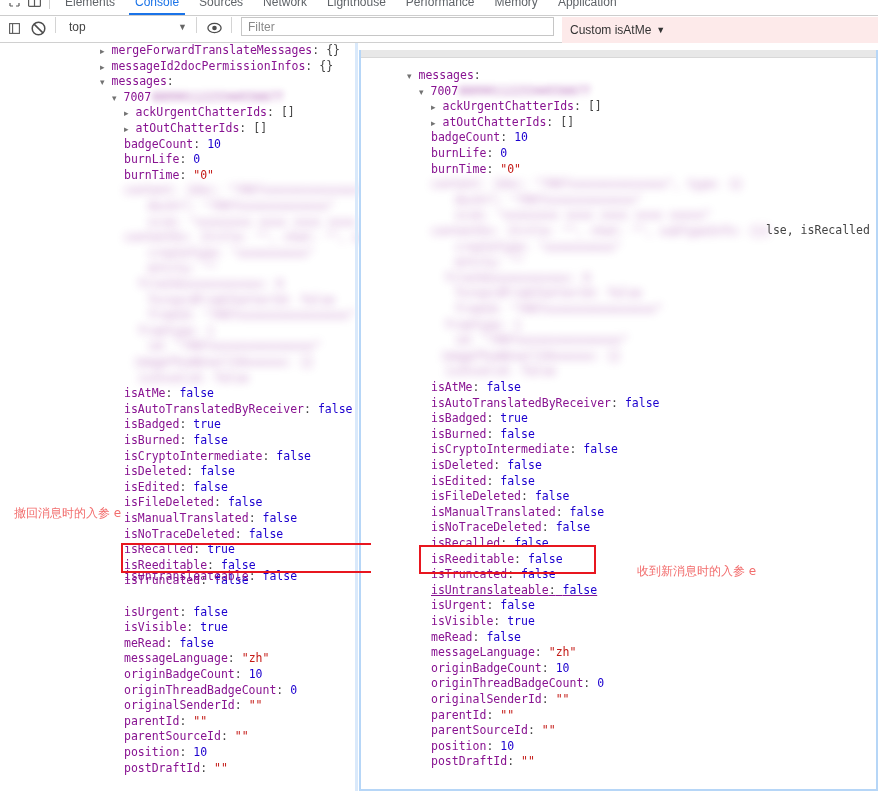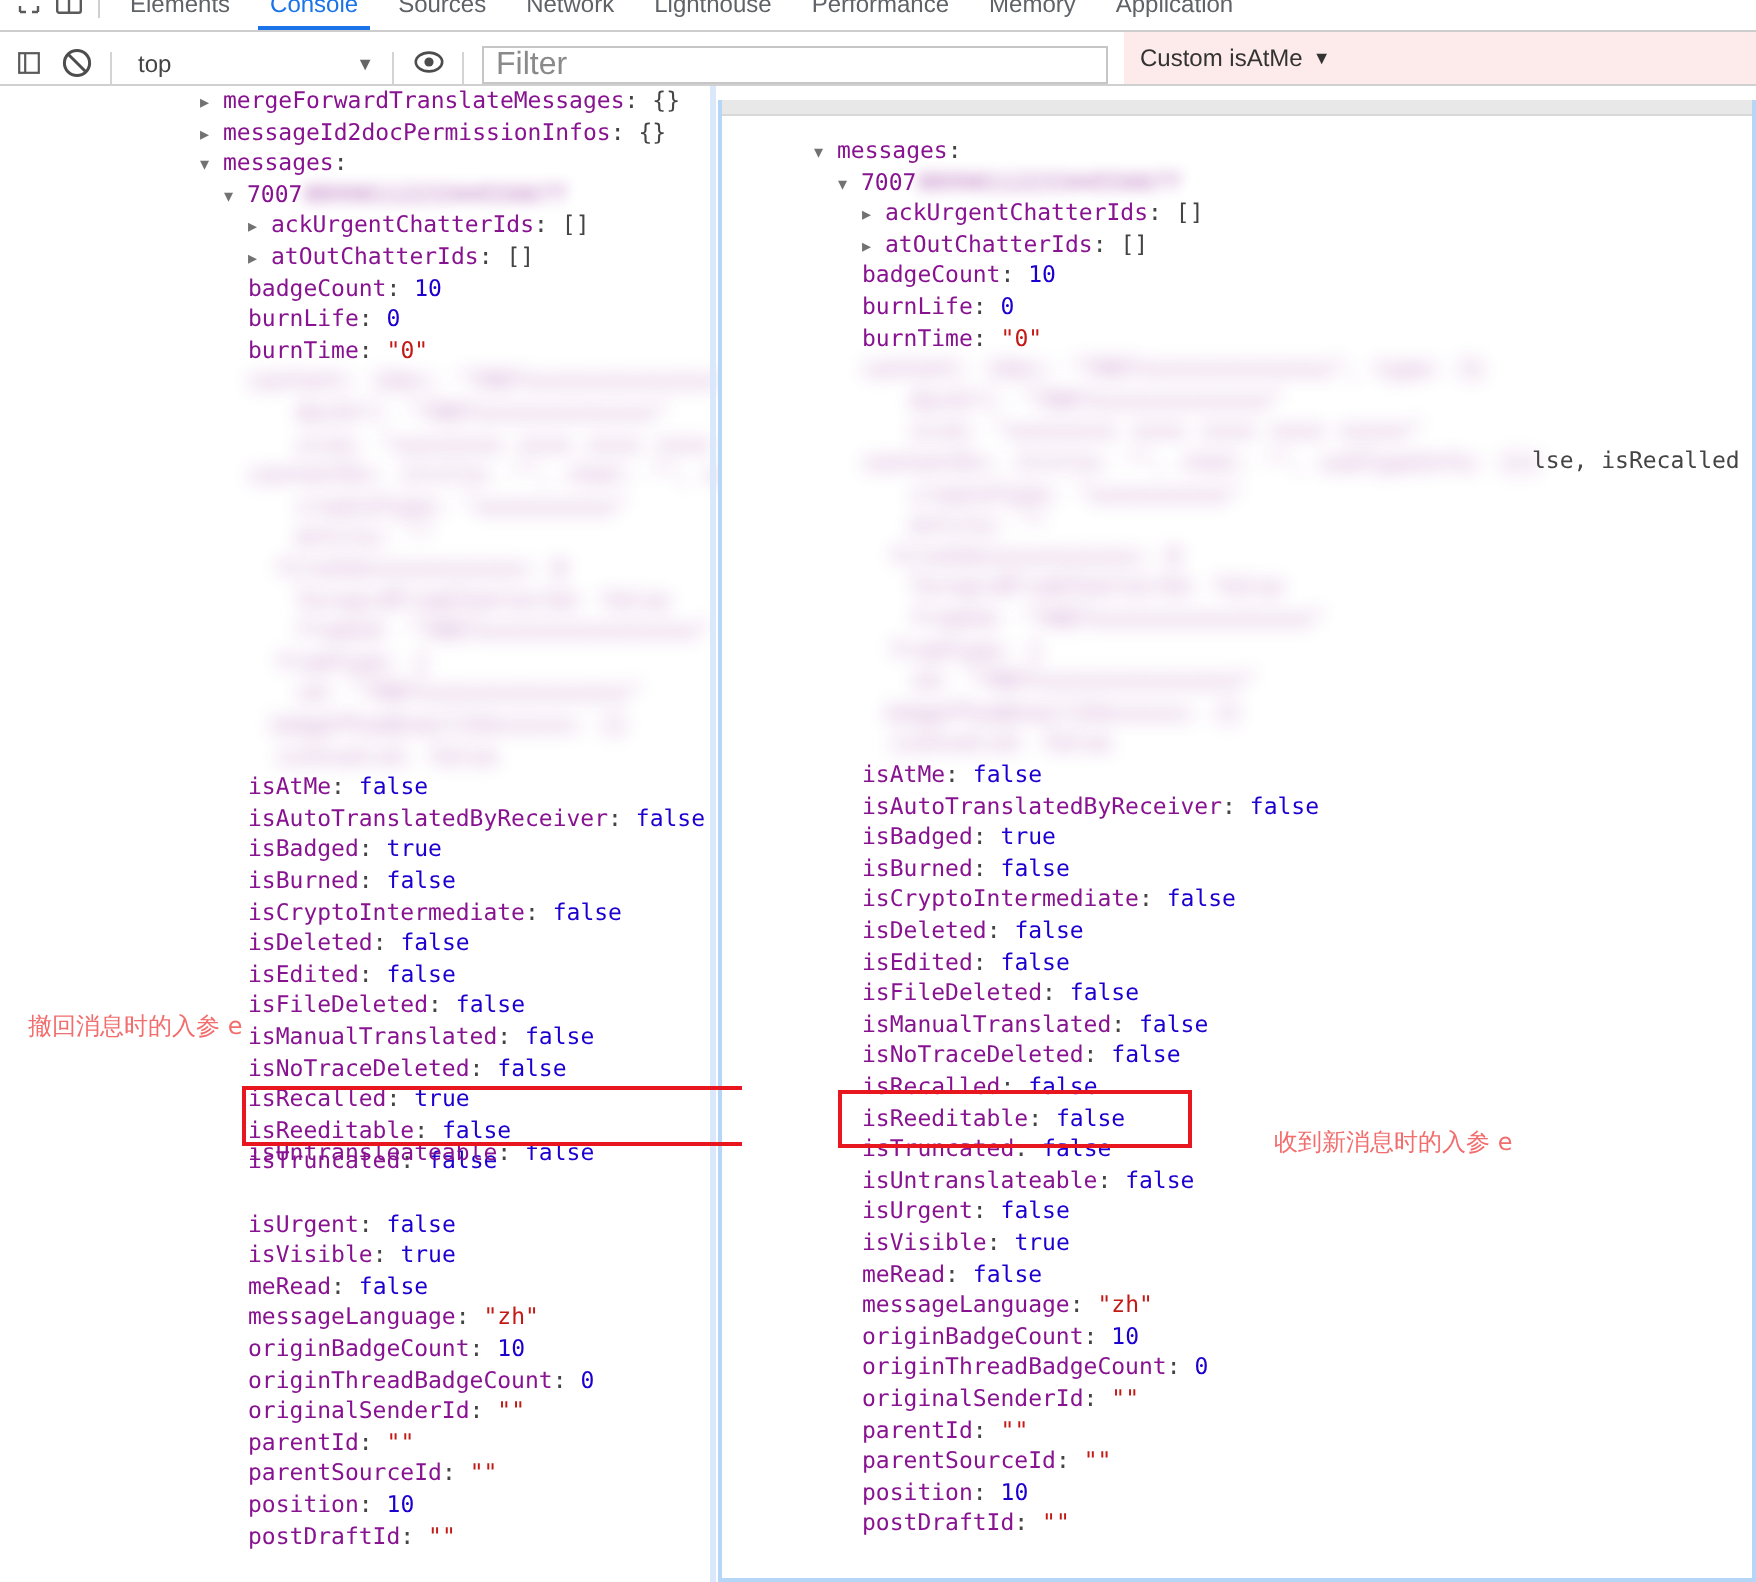--- a/index.html
+++ b/index.html
@@ -47,21 +47,21 @@
     left: 4px; right: 4px; bottom: 0; height: 2px;
     background: #1a73e8;
   }
 
   
   .toolbar {
     position: absolute; left: 0; top: 17px;
     width: 878px; height: 26px;
     background: #ffffff;
     border-bottom: 1px solid #d0d0d0;
-    display: flex; align-items: flex-end;
+    display: flex; align-items: flex-start;
     padding-left: 2px;
   }
   .tb-icon {
     width: 24px; height: 22px; flex: none;
     display: flex; align-items: center; justify-content: center;
     color: #5a5a5a;
   }
   .tb-sep { width: 1px; height: 16px; background: #d4d4d4; margin: 0 5px; flex: none; }
   .ctx-select {
     display: flex; align-items: center;
@@ -69,21 +69,21 @@
     font-size: 12px; color: #444;
     padding: 0 4px 0 8px; flex: none;
   }
   .ctx-select .caret { margin-left: auto; font-size: 9px; color: #666; }
   .filter-input {
     flex: none;
     width: 313px; height: 19px;
     margin-left: 4px;
     border: 1px solid #c6c6c6;
     background: #fff;
-    font-size: 16px; color: #8a8a8a;
+    font-size: 12px; color: #8a8a8a;
     display: flex; align-items: center;
     padding: 0 6px;
   }
   .levels {
     margin-left: 8px; height: 26px;
     display: flex; align-items: center;
     padding: 0 8px;
     font-size: 12px; color: #333;
     background: #fdeaea;
     flex: none;
@@ -343,21 +343,21 @@
         <div class="codeline" style="left: 70px; top: 367.8px;"><span>isBurned</span><span class="punc">:</span> <span class="val-bool">false</span></div>
         <div class="codeline" style="left: 70px; top: 383.4px;"><span>isCryptoIntermediate</span><span class="punc">:</span> <span class="val-bool">false</span></div>
         <div class="codeline" style="left: 70px; top: 399px;"><span>isDeleted</span><span class="punc">:</span> <span class="val-bool">false</span></div>
         <div class="codeline" style="left: 70px; top: 414.6px;"><span>isEdited</span><span class="punc">:</span> <span class="val-bool">false</span></div>
         <div class="codeline" style="left: 70px; top: 430.2px;"><span>isFileDeleted</span><span class="punc">:</span> <span class="val-bool">false</span></div>
         <div class="codeline" style="left: 70px; top: 445.8px;"><span>isManualTranslated</span><span class="punc">:</span> <span class="val-bool">false</span></div>
         <div class="codeline" style="left: 70px; top: 461.4px;"><span>isNoTraceDeleted</span><span class="punc">:</span> <span class="val-bool">false</span></div>
         <div class="codeline" style="left: 70px; top: 477px;"><span>isRecalled</span><span class="punc">:</span> <span class="val-bool">false</span></div>
         <div class="codeline" style="left: 70px; top: 492.6px;"><span>isReeditable</span><span class="punc">:</span> <span class="val-bool">false</span></div>
         <div class="codeline" style="left: 70px; top: 508.2px;"><span>isTruncated</span><span class="punc">:</span> <span class="val-bool">false</span></div>
-        <div class="codeline" style="left: 70px; top: 523.8px;"><span>isUntranslateable</span><span class="punc">:</span> <span class="val-bool">false</span></div>
+        <div class="codeline" style="left: 70px; top: 523.8px; text-decoration: underline;"><span>isUntranslateable</span><span class="punc">:</span> <span class="val-bool">false</span></div>
         <div class="codeline" style="left: 70px; top: 539.4px;"><span>isUrgent</span><span class="punc">:</span> <span class="val-bool">false</span></div>
         <div class="codeline" style="left: 70px; top: 555px;"><span>isVisible</span><span class="punc">:</span> <span class="val-bool">true</span></div>
         <div class="codeline" style="left: 70px; top: 570.6px;"><span>meRead</span><span class="punc">:</span> <span class="val-bool">false</span></div>
         <div class="codeline" style="left: 70px; top: 586.2px;"><span>messageLanguage</span><span class="punc">:</span> <span class="val-str">"zh"</span></div>
         <div class="codeline" style="left: 70px; top: 601.8px;"><span>originBadgeCount</span><span class="punc">:</span> <span class="val-num">10</span></div>
         <div class="codeline" style="left: 70px; top: 617.4px;"><span>originThreadBadgeCount</span><span class="punc">:</span> <span class="val-num">0</span></div>
         <div class="codeline" style="left: 70px; top: 633px;"><span>originalSenderId</span><span class="punc">:</span> <span class="val-str">""</span></div>
         <div class="codeline" style="left: 70px; top: 648.6px;"><span>parentId</span><span class="punc">:</span> <span class="val-str">""</span></div>
         <div class="codeline" style="left: 70px; top: 664.2px;"><span>parentSourceId</span><span class="punc">:</span> <span class="val-str">""</span></div>
         <div class="codeline" style="left: 70px; top: 679.8px;"><span>position</span><span class="punc">:</span> <span class="val-num">10</span></div>

